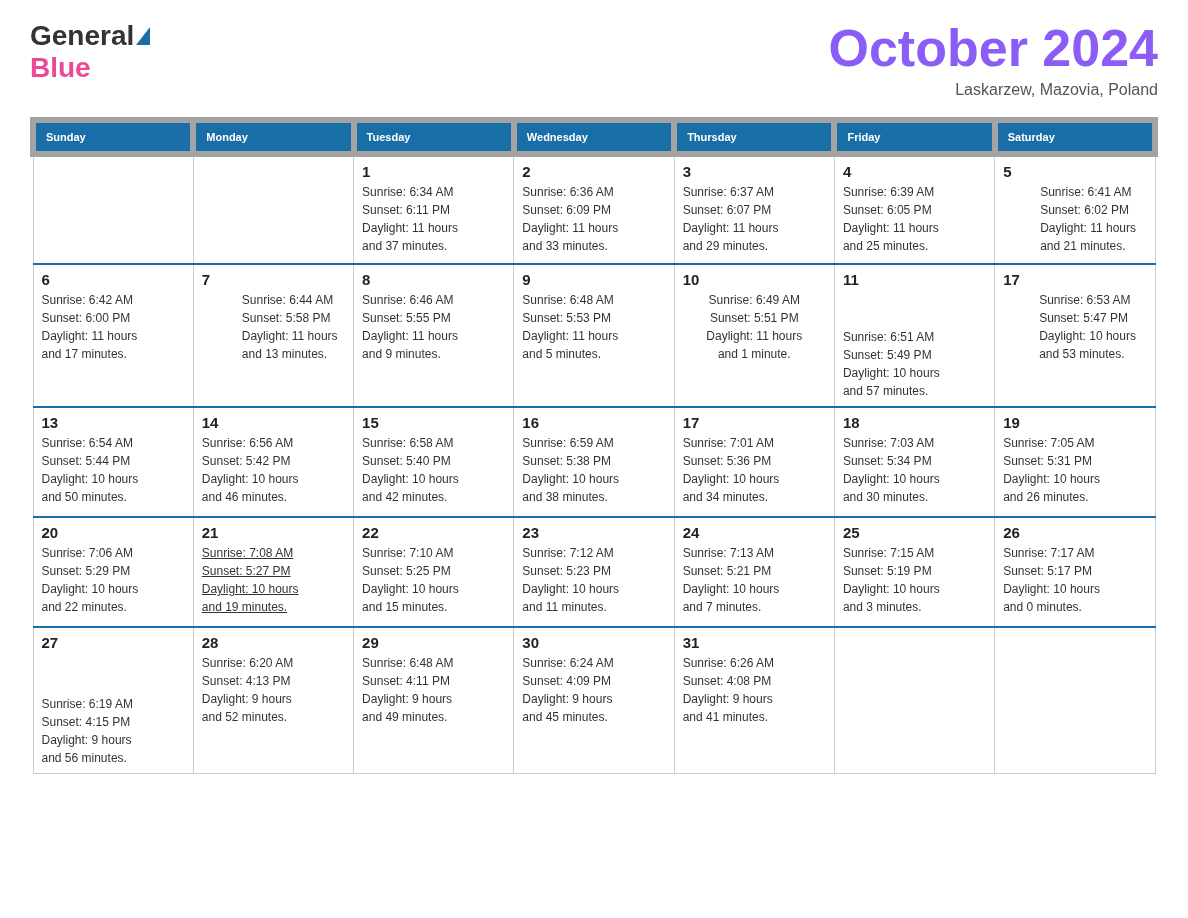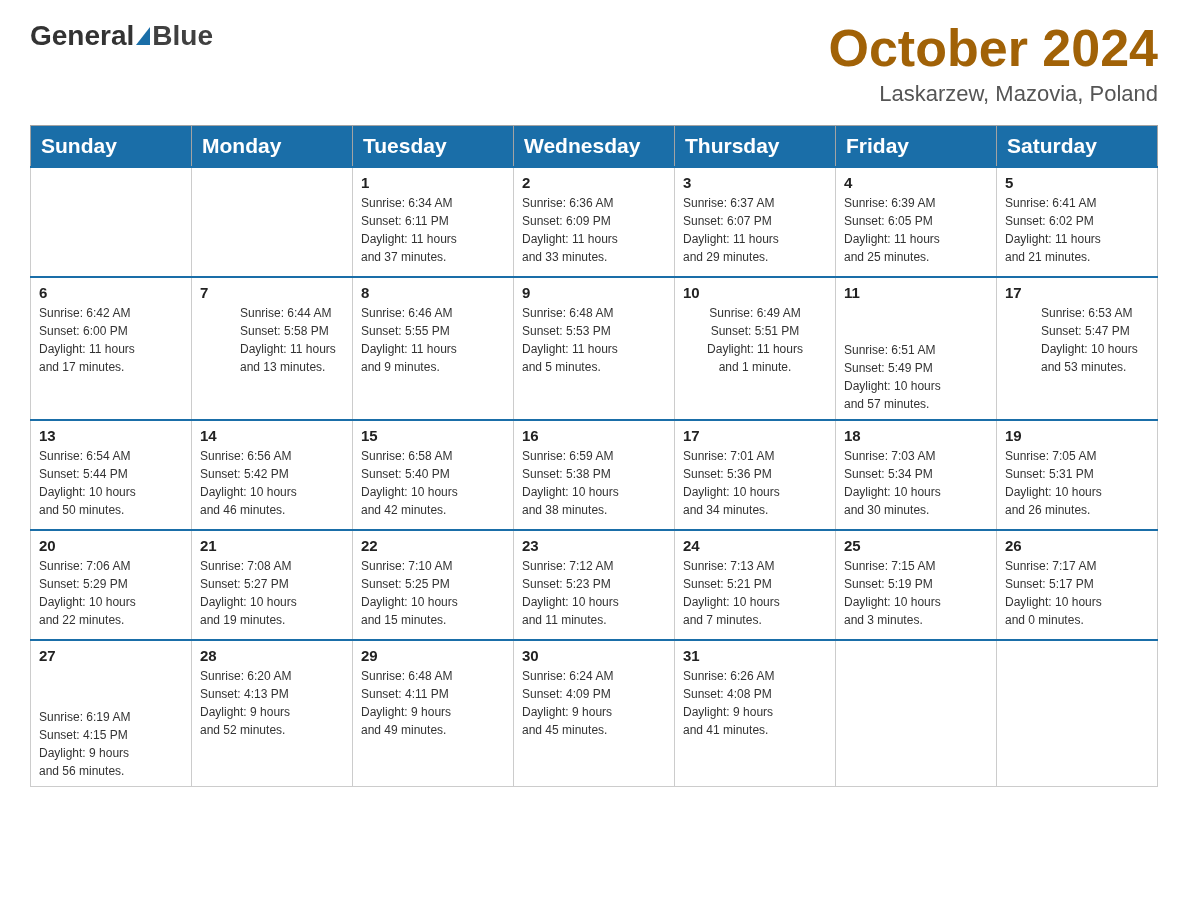--- a/index.html
+++ b/index.html
@@ -12,71 +12,71 @@
       padding: 20px 30px;
     }
     .header-area {
       display: flex;
       justify-content: space-between;
       align-items: flex-start;
       margin-bottom: 18px;
     }
     .logo {
       display: flex;
-      flex-direction: row;
+      flex-direction: column;
       align-items: flex-start;
     }
     .logo-text {
       font-size: 28px;
       font-weight: bold;
       color: #333;
       display: flex;
       align-items: center;
     }
     .logo-general { color: #333; }
     .logo-triangle {
       display: inline-block;
       width: 0; height: 0;
       border-left: 14px solid transparent;
       border-bottom: 18px solid #1a6ea8;
       margin: 0 2px;
       vertical-align: middle;
     }
     .logo-blue {
-      color: #404040;
+      color: #ec4899;
       font-size: 28px;
       font-weight: bold;
     }
     .title-area {
       text-align: right;
     }
     .month-title {
       font-size: 52px;
       font-weight: bold;
-      color: #a16207;
+      color: #8b5cf6;
       line-height: 1.1;
     }
     .location-title {
-      font-size: 22px;
+      font-size: 16px;
       color: #555;
       margin-top: 4px;
     }
     .calendar-table {
       width: 100%;
       border-collapse: collapse;
       table-layout: fixed;
     }
     .calendar-table th {
       background-color: #1a6ea8;
       color: #fff;
-      font-size: 21px;
+      font-size: 11px;
       font-weight: bold;
       padding: 8px 10px;
       text-align: left;
-      border: 1px solid #a3a3a3;
+      border: 6px solid #a3a3a3;
     }
     .calendar-table td {
       vertical-align: top;
       padding: 6px 8px;
       border: 1px solid #ccc;
       font-size: 12.5px;
       height: 110px;
       border-top: 2px solid #1a6ea8;
     }
     .calendar-table td.empty {
@@ -151,21 +151,21 @@
         </td>
         <td>
           <span class="day-number">4</span>
           <div class="day-info" style="white-space: pre-line;">Sunrise: 6:39 AM
 Sunset: 6:05 PM
 Daylight: 11 hours
 and 25 minutes.</div>
         </td>
         <td>
           <span class="day-number">5</span>
-          <div class="day-info" style="white-space: pre-line;">Sunrise: 6:41 AM
+          <div class="day-info" style="white-space: pre-line; margin-left: 37px;">Sunrise: 6:41 AM
 Sunset: 6:02 PM
 Daylight: 11 hours
 and 21 minutes.</div>
         </td>
       </tr>
       <tr>
         <td>
           <span class="day-number">6</span>
           <div class="day-info" style="white-space: pre-line;">Sunrise: 6:42 AM
 Sunset: 6:00 PM
@@ -269,21 +269,21 @@
       <tr>
         <td>
           <span class="day-number">20</span>
           <div class="day-info" style="white-space: pre-line;">Sunrise: 7:06 AM
 Sunset: 5:29 PM
 Daylight: 10 hours
 and 22 minutes.</div>
         </td>
         <td>
           <span class="day-number">21</span>
-          <div class="day-info" style="white-space: pre-line;">Sunrise: 7:08 AM
+          <div class="day-info" style="white-space: pre-line; text-decoration: underline;">Sunrise: 7:08 AM
 Sunset: 5:27 PM
 Daylight: 10 hours
 and 19 minutes.</div>
         </td>
         <td>
           <span class="day-number">22</span>
           <div class="day-info" style="white-space: pre-line;">Sunrise: 7:10 AM
 Sunset: 5:25 PM
 Daylight: 10 hours
 and 15 minutes.</div>

